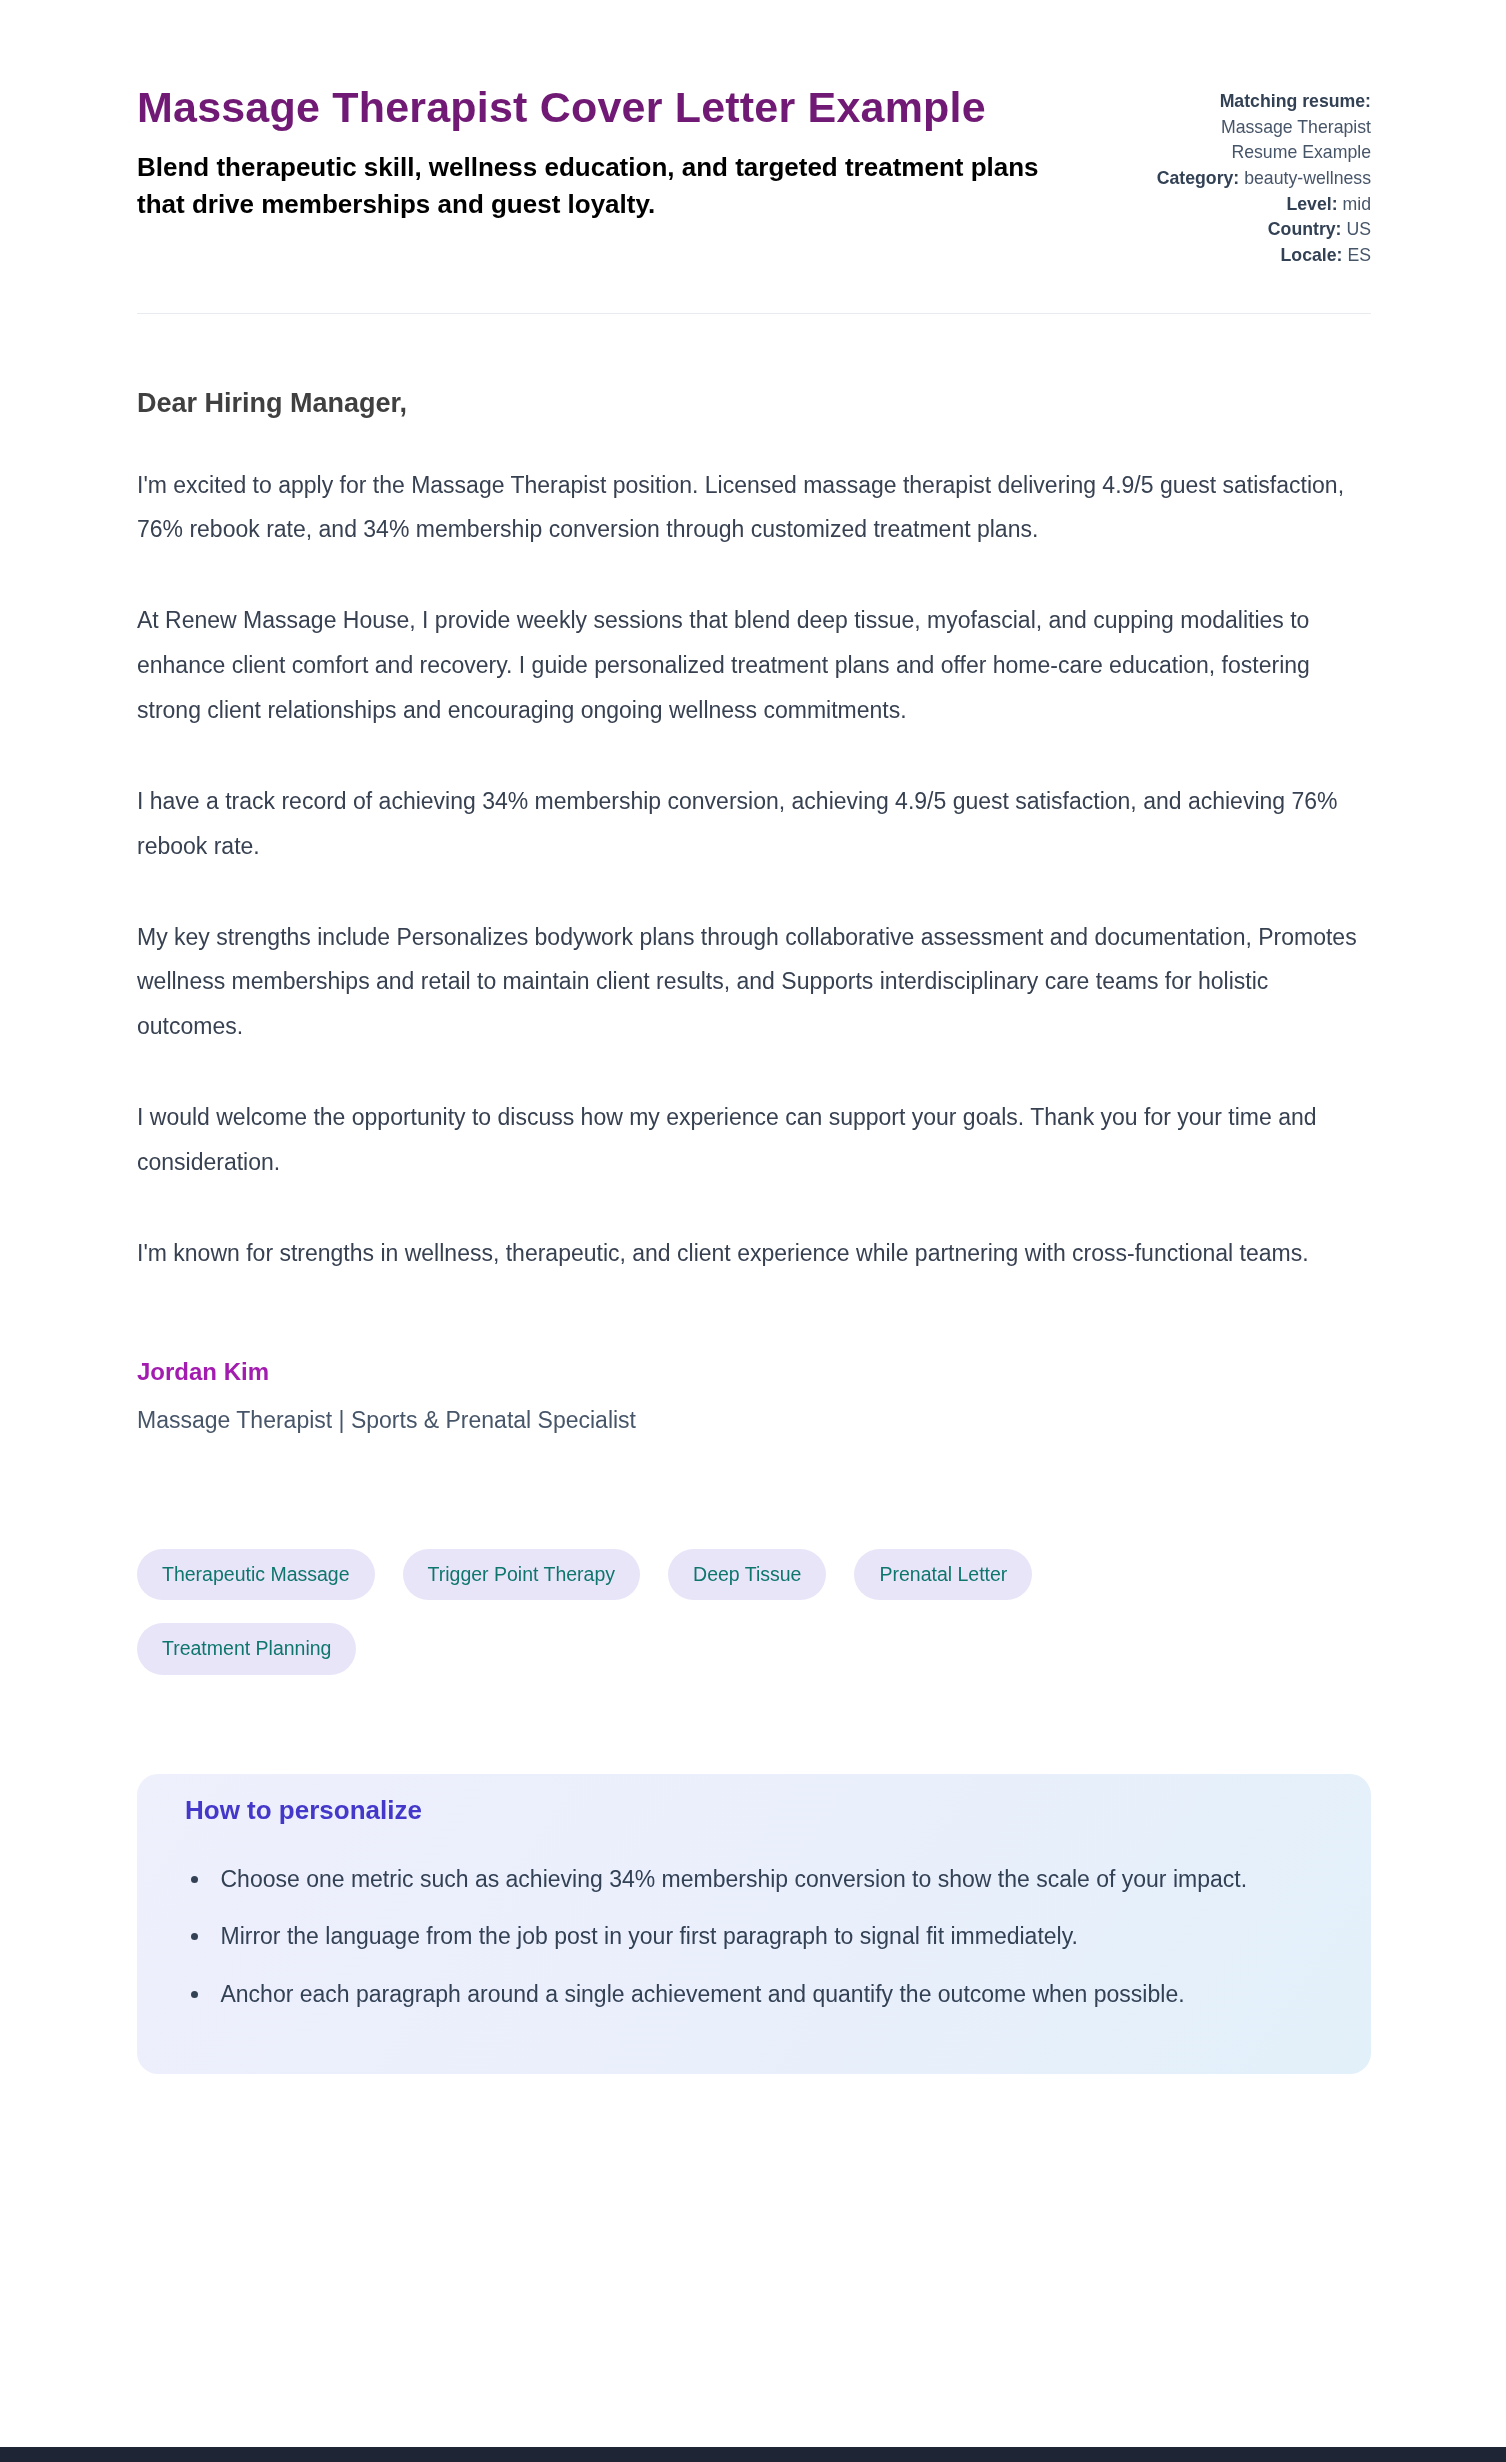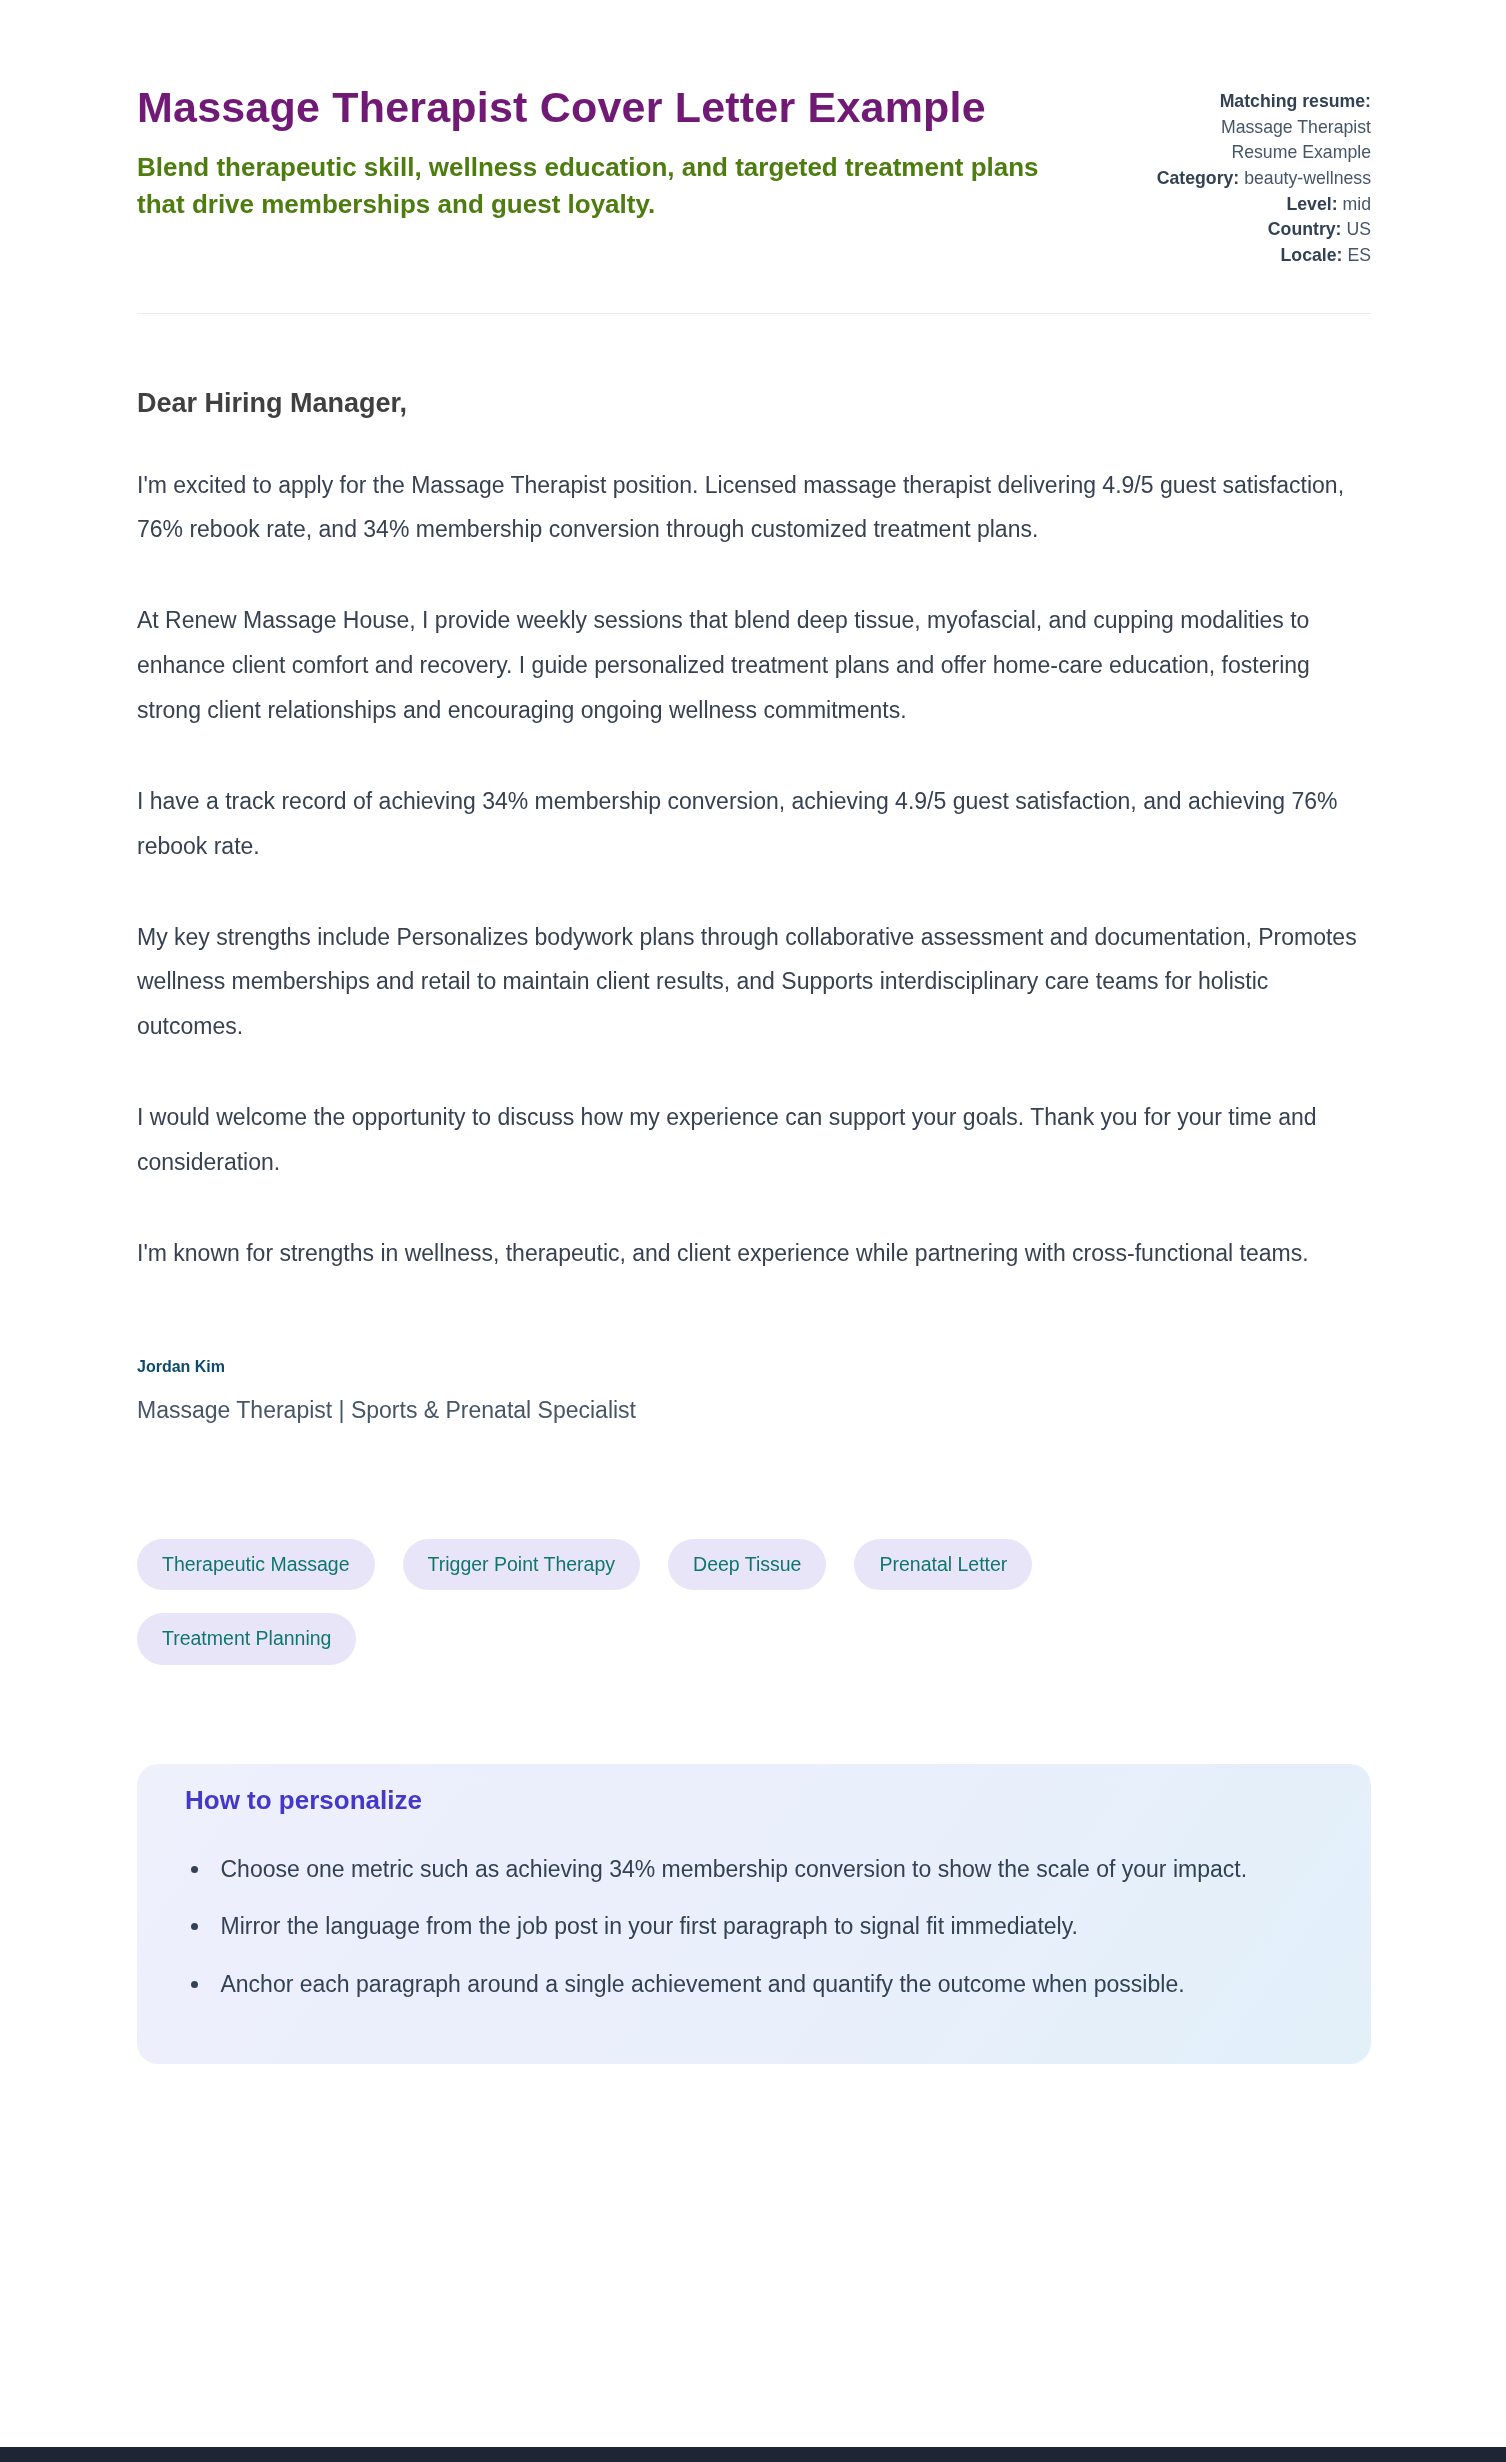--- a/index.html
+++ b/index.html
@@ -31,21 +31,21 @@
     line-height: 1.18;
     font-weight: 800;
     color: #701a75;
     letter-spacing: 0.2px;
   }
   .page-subtitle {
     margin: 16px 0 0 0;
     font-size: 26px;
     line-height: 1.45;
     font-weight: 700;
-    color: #4d7c0f;
+    color: #000000;
     max-width: 913px;
   }
   .meta {
     width: 220px;
     flex-shrink: 0;
     text-align: right;
     font-size: 17.7px;
     line-height: 1.45;
     color: #475569;
     padding-top: 7px;
@@ -77,23 +77,23 @@
   }
   .para {
     font-size: 23px;
     line-height: 1.95;
     color: #374151;
     margin: 0 0 46px 0;
     max-width: 1241px;
   }
   .signature { margin-top: 82px; }
   .sig-name {
-    font-size: 16px;
-    font-weight: 700;
-    color: #0c4a6e;
+    font-size: 24px;
+    font-weight: 700;
+    color: #a21caf;
     margin: 0;
   }
   .sig-title {
     font-size: 23px;
     color: #475569;
     margin: 21px 0 0 0;
   }
 
   
   .tags {

